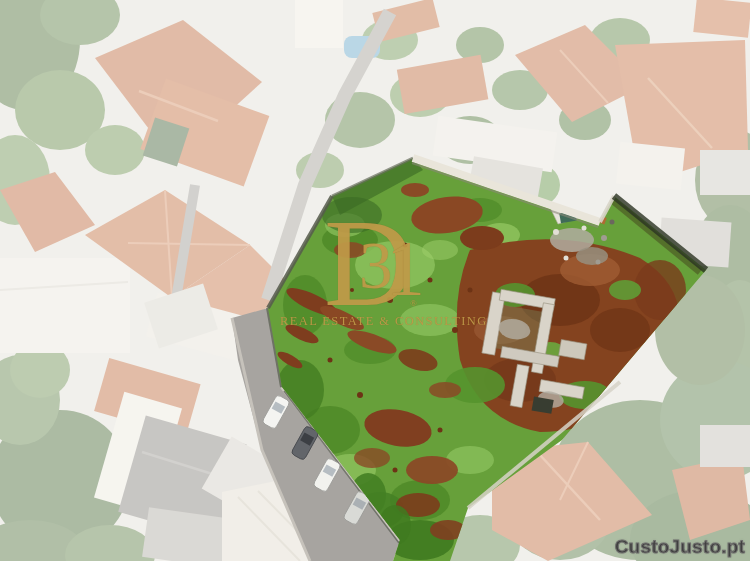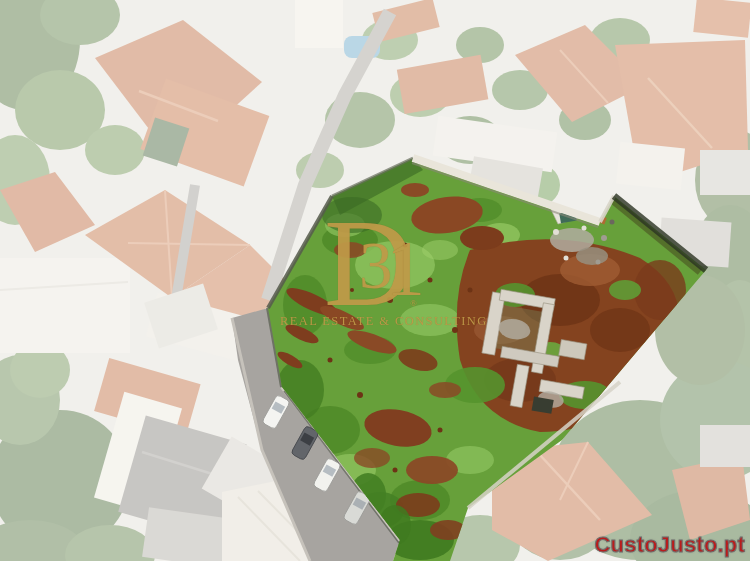--- a/index.html
+++ b/index.html
@@ -19,22 +19,22 @@
   .logo .g-3{left:79px;top:17px;font-size:67px;}
   .logo .g-1{left:106px;top:14px;font-size:78px;}
   .logo .g-reg{left:130px;top:84px;font-size:9px;}
   .logo .subtitle{
     position:absolute;left:0;top:99px;width:200px;text-align:center;
     font-size:12.5px;letter-spacing:1.4px;white-space:nowrap;
   }
   
   .cj{
     position:absolute;right:5px;bottom:3px;
-    font-family:"Liberation Sans",sans-serif;font-weight:700;font-size:22px;
-    color:#b91c1c;-webkit-text-stroke:1px #70706e;letter-spacing:0.2px;
+    font-family:"Liberation Sans",sans-serif;font-weight:700;font-size:19px;
+    color:#404040;-webkit-text-stroke:1px #70706e;letter-spacing:0.2px;
     text-shadow:0 0 2px rgba(90,90,90,0.55);pointer-events:none;
   }
 </style>
 </head>
 <body>
 
 <div class="stage">
 
 <svg width="750" height="561" viewBox="0 0 750 561">
   <defs>

